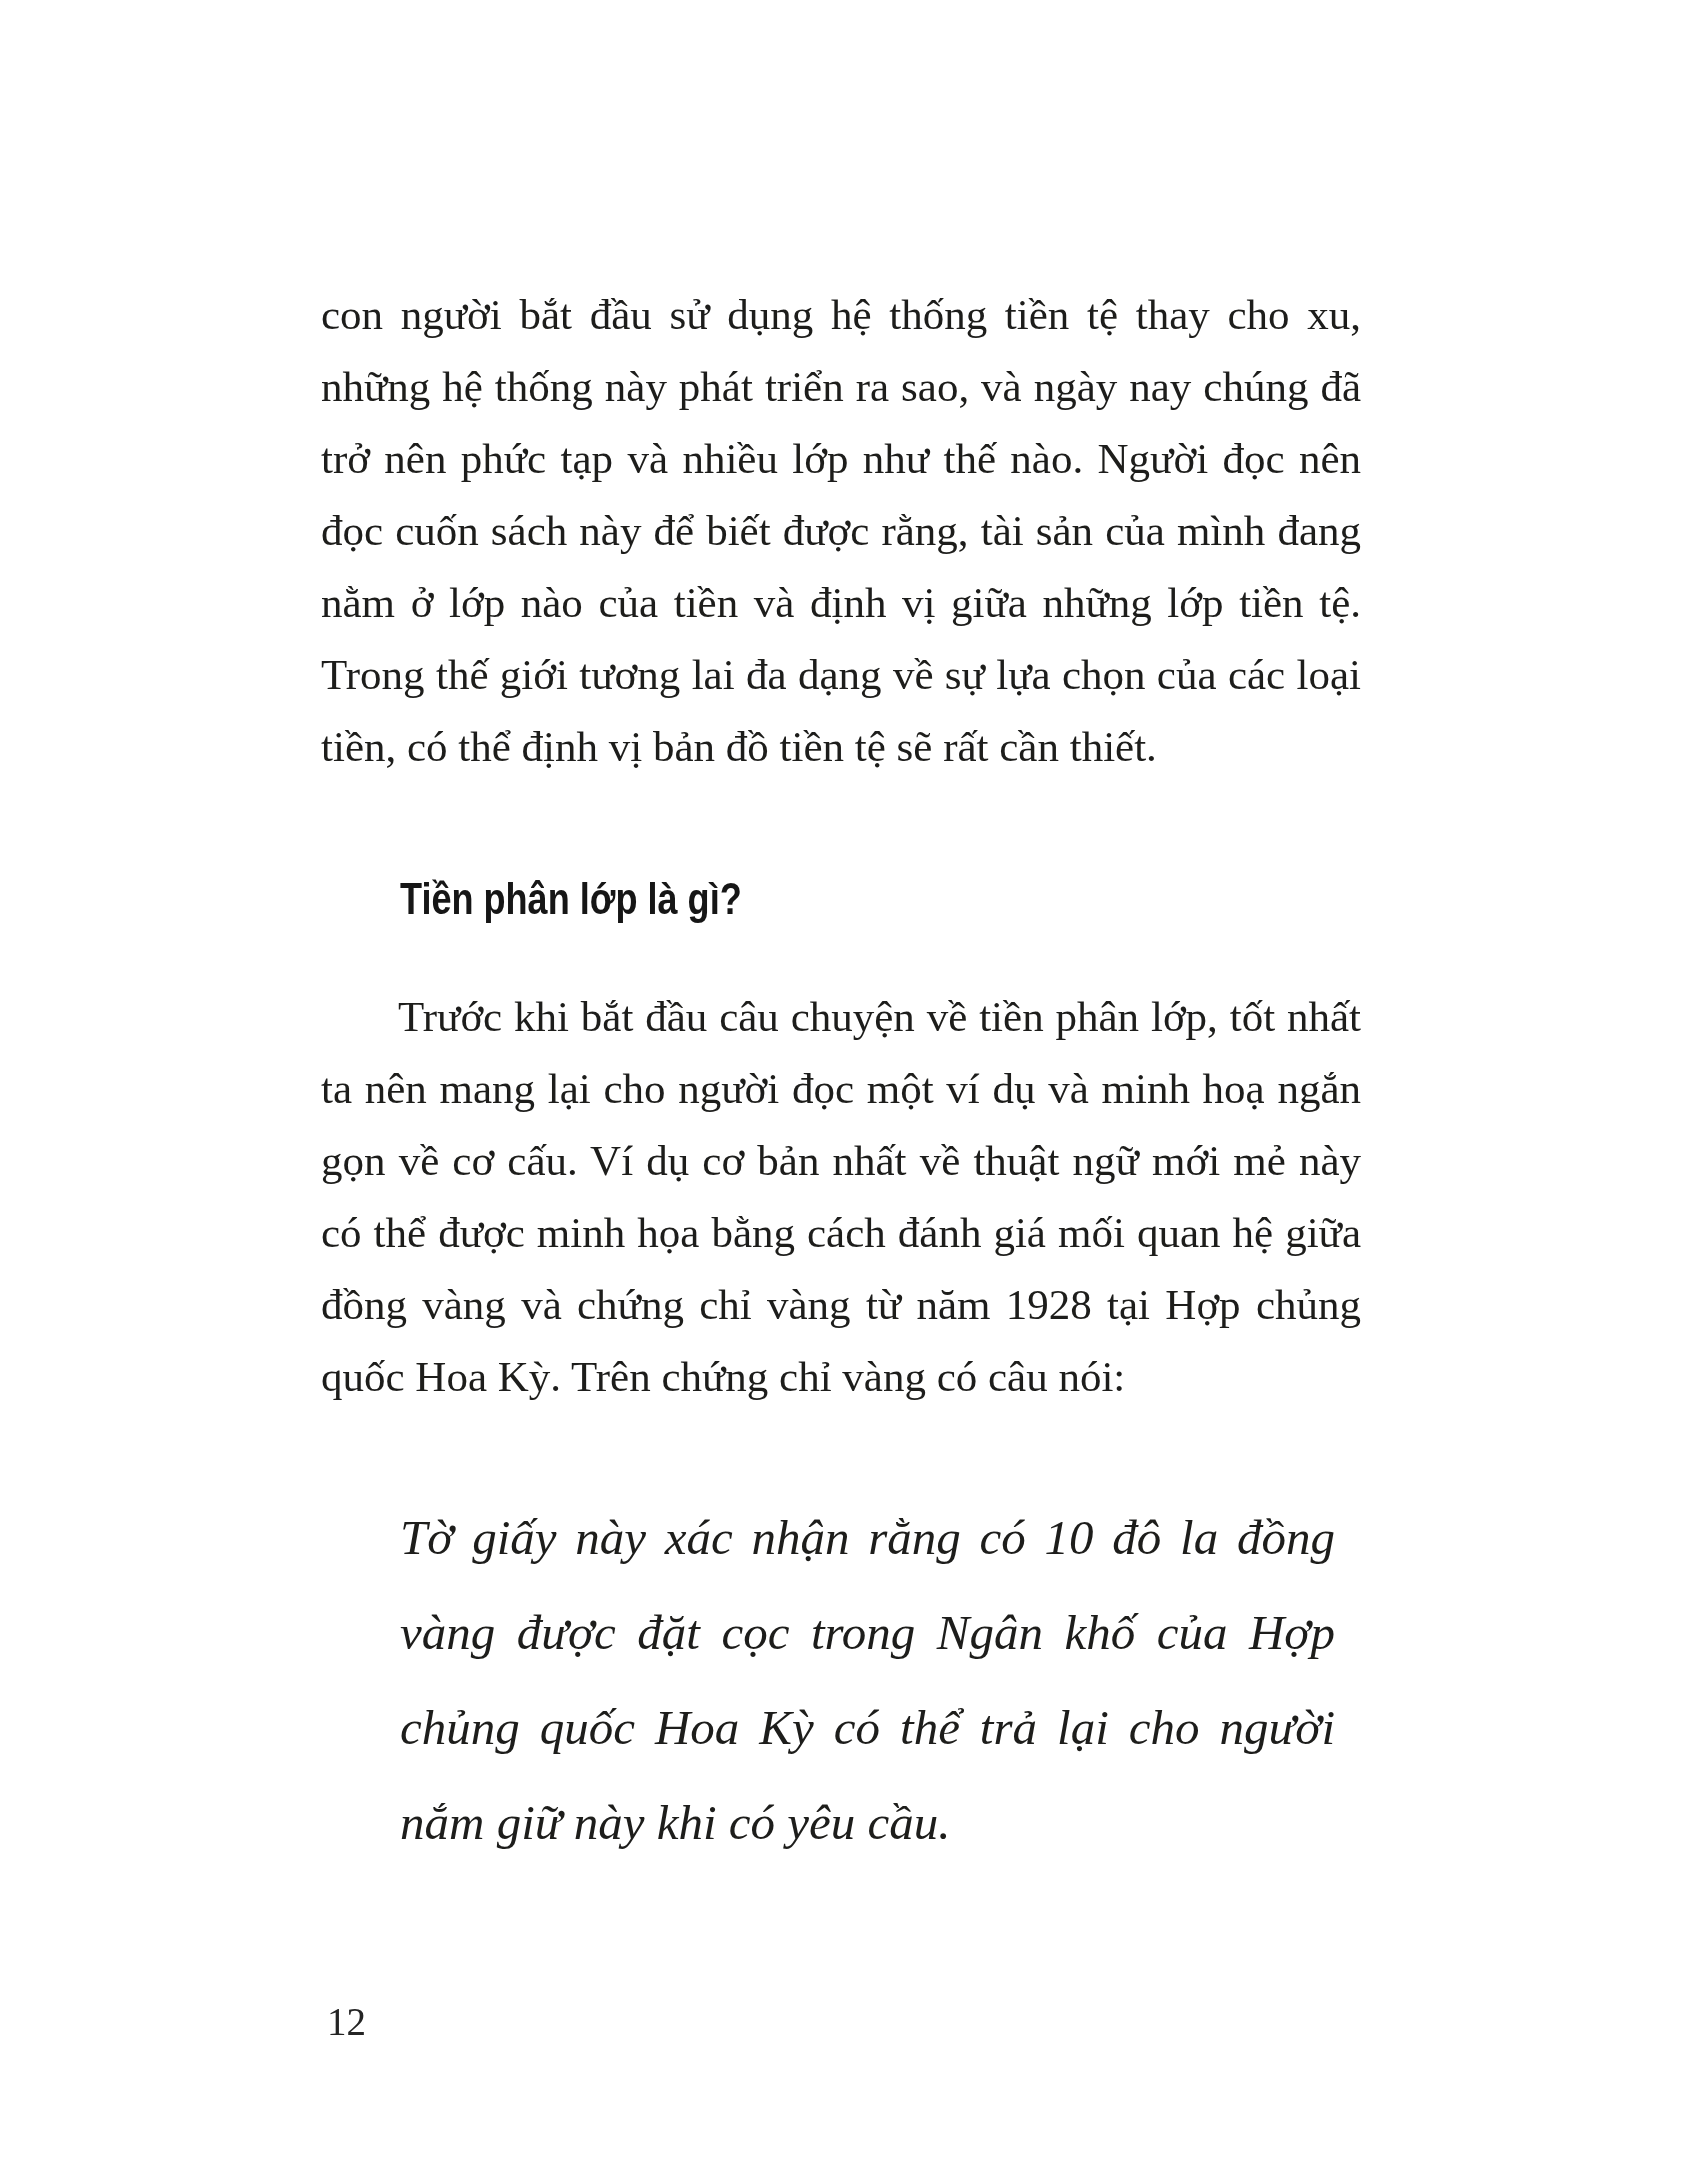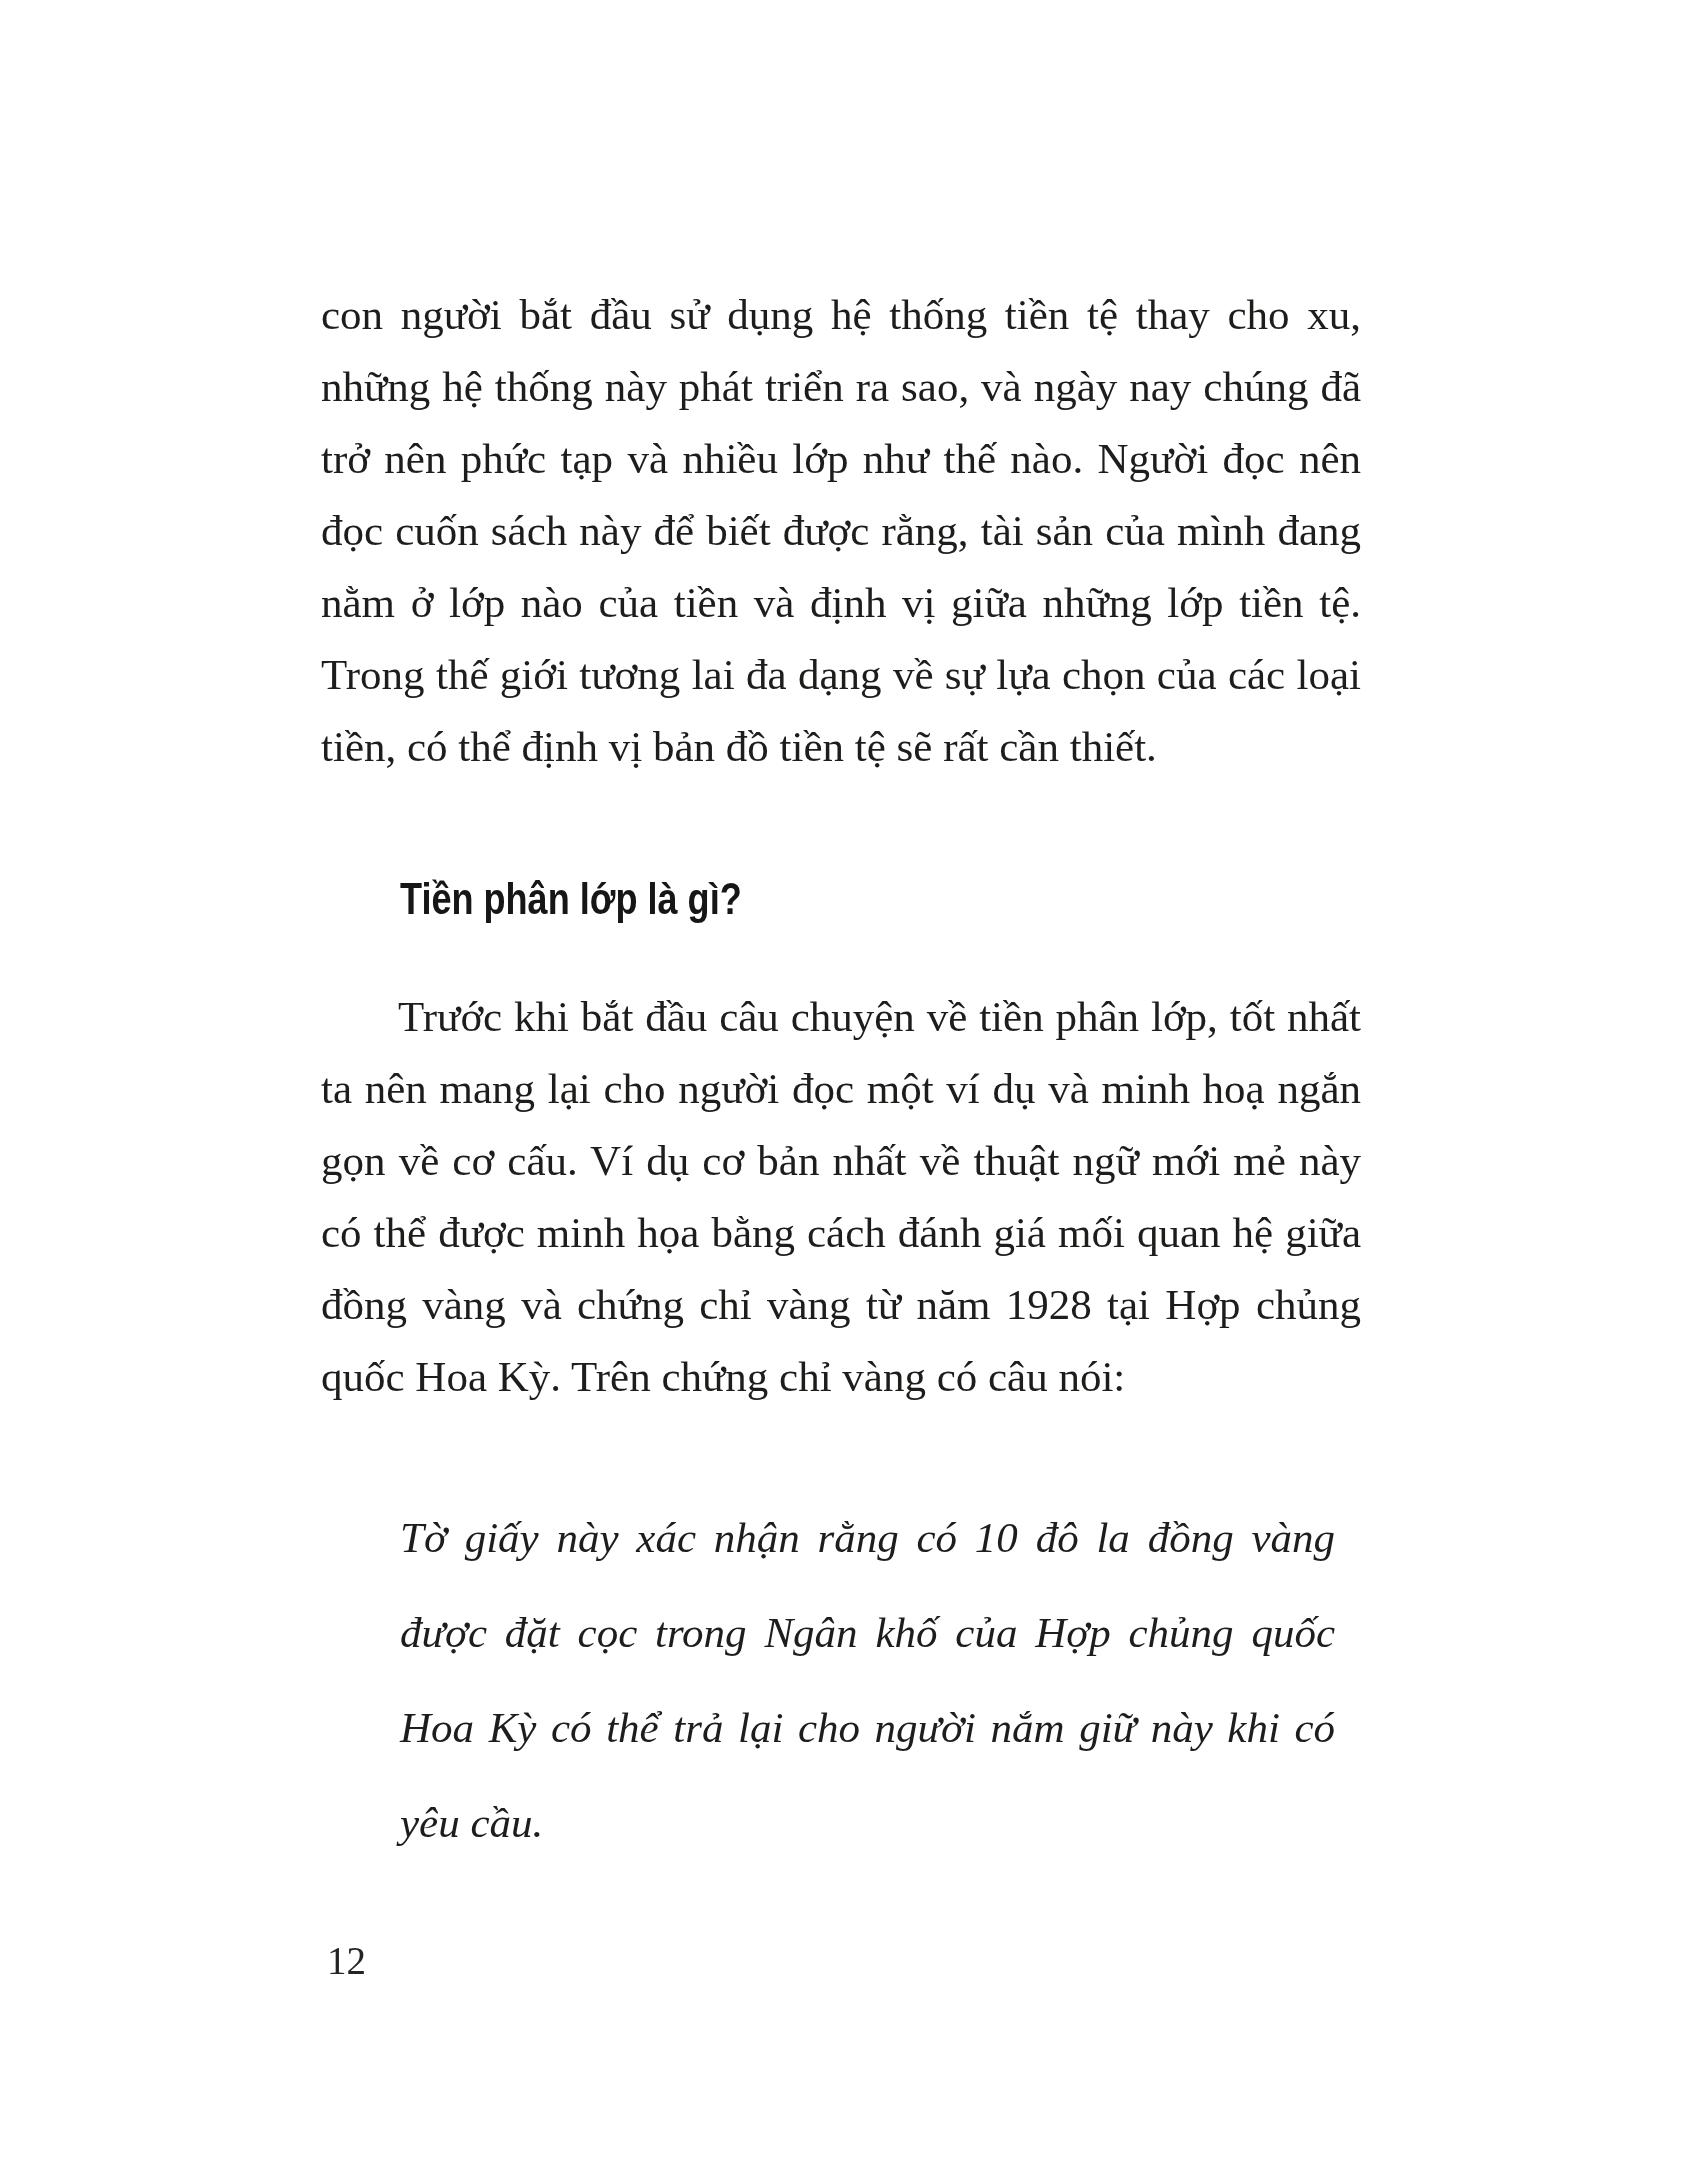--- a/index.html
+++ b/index.html
@@ -39,30 +39,30 @@
     font-size: 44px;
     line-height: 50px;
     color: #161616;
     transform: scaleX(0.82);
     transform-origin: left center;
     white-space: nowrap;
   }
   .quote {
     margin: 77px 26px 0 79px;
     font-style: italic;
-    font-size: 43px;
+    font-size: 49px;
     line-height: 95px;
     text-align: justify;
     color: #1d1d1b;
     font-family: "Liberation Serif", "DejaVu Serif", serif;
   }
   .page-number {
     position: absolute;
     left: 327px;
-    top: 1939px;
+    top: 2000px;
     font-size: 39px;
     line-height: 44px;
     color: #242424;
     font-family: "Liberation Serif", "DejaVu Serif", serif;
     text-align: right;
   }
 </style>
 </head>
 <body>
 

